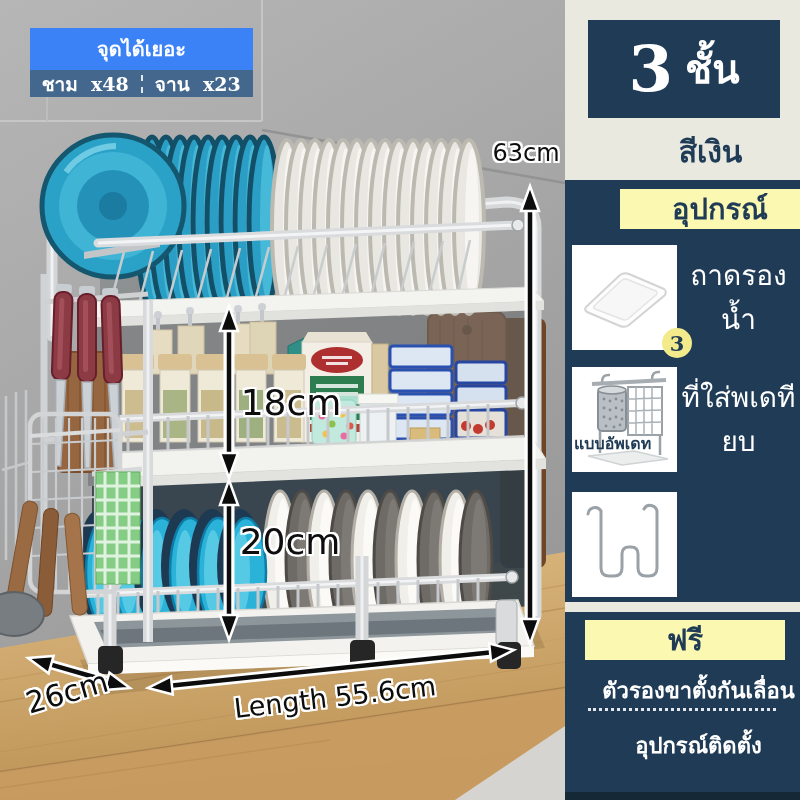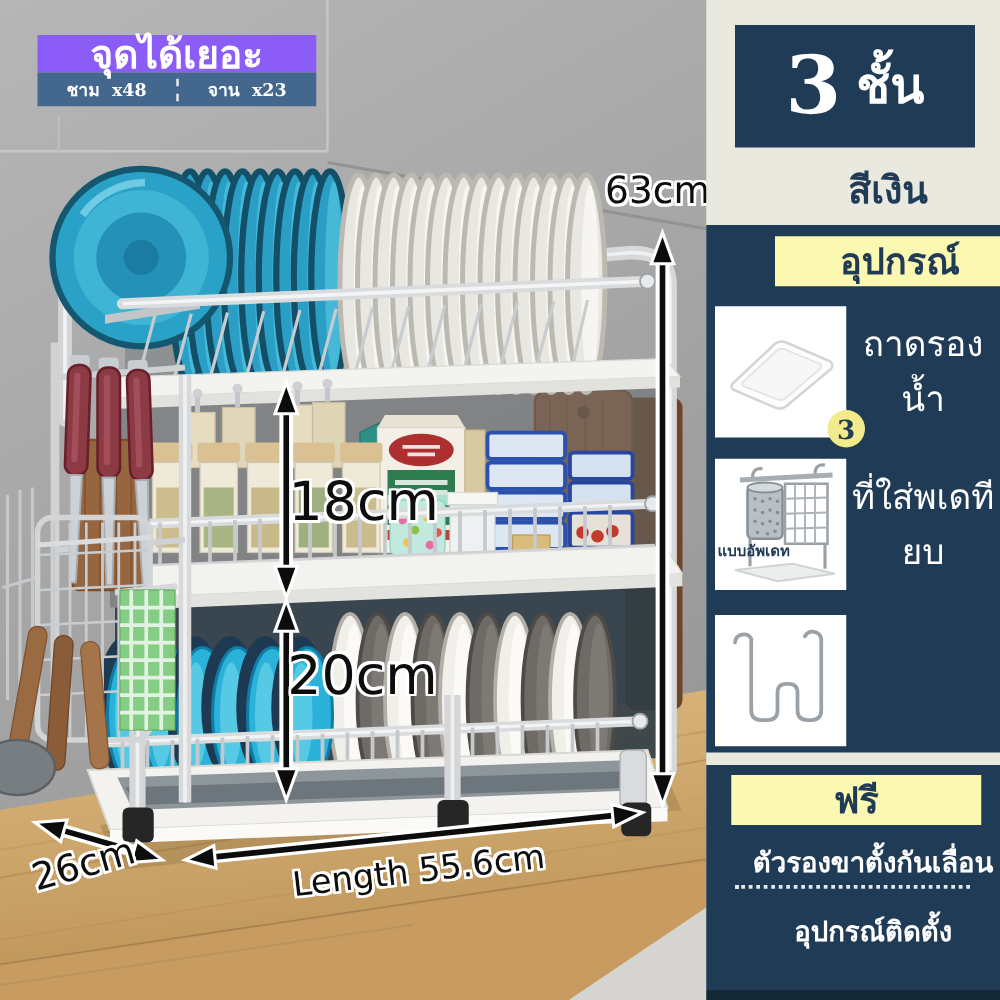--- a/index.html
+++ b/index.html
@@ -8,33 +8,33 @@
   .abs{position:absolute;}
 
   
   #photo{left:0;top:0;width:565px;height:800px;}
   #scene{position:absolute;left:0;top:0;}
 
   .dim-label{position:absolute;color:#0d0d0d;white-space:nowrap;
     text-shadow:-2px -2px 0 #fff,2px -2px 0 #fff,-2px 2px 0 #fff,2px 2px 0 #fff,
                  0 -2px 0 #fff,0 2px 0 #fff,-2px 0 0 #fff,2px 0 0 #fff;
     transform:translate(-50%,-50%);}
-  #dim-total{font-size:30px;}
-  #dim-mid,#dim-bottom{font-size:43px;padding-left:26px;}
+  #dim-total{font-size:24px;}
+  #dim-mid,#dim-bottom{font-size:36px;padding-left:26px;}
   #dim-depth{font-size:30px;transform:translate(-50%,-50%) rotate(-16deg);}
   #dim-length{font-size:27px;transform:translate(-50%,-50%) rotate(-6.5deg);}
 
   
   #capacity-badge{left:30px;top:28px;width:223px;}
-  #capacity-badge .title{height:30px;background:#8b5cf6;color:#fff;
-     font-family:"DejaVu Serif",serif;font-weight:bold;font-size:31px;
+  #capacity-badge .title{height:42px;background:#3b82f6;color:#fff;
+     font-family:"DejaVu Serif",serif;font-weight:bold;font-size:20px;
      display:flex;align-items:center;justify-content:center;}
   #capacity-badge .band{height:27px;background:#44688d;color:#fff;
      display:flex;align-items:center;justify-content:center;
-     font-family:"DejaVu Serif",serif;font-weight:bold;font-size:14px;}
+     font-family:"DejaVu Serif",serif;font-weight:bold;font-size:19px;}
   #capacity-badge .band .half{flex:1;text-align:center;white-space:nowrap;}
   #capacity-badge .band .sep{width:0;height:18px;border-left:2px dashed rgba(255,255,255,.85);}
 
   
   #panel{left:565px;top:0;width:235px;height:800px;background:#e9e9df;}
   #tier-box{left:23px;top:20px;width:192px;height:98px;background:#1f3b56;color:#fff;
      display:flex;align-items:center;justify-content:center;gap:12px;
      font-family:"DejaVu Serif",serif;font-weight:bold;}
   #tier-box .num{font-size:64px;line-height:1;}
   #tier-box .unit{font-size:40px;line-height:1;}
@@ -46,21 +46,21 @@
   .yellow-header{position:absolute;left:20px;width:200px;height:40px;background:#fbf8b2;
      color:#1f3b56;font-family:"DejaVu Serif",serif;font-weight:bold;font-size:29px;
      display:flex;align-items:center;justify-content:center;}
   .acc-box{position:absolute;left:7px;width:105px;height:105px;background:#fff;}
   .acc-box svg{display:block;}
   .acc-label{position:absolute;left:112px;width:123px;color:#fff;font-size:28px;
      text-align:center;transform:translateY(-50%);}
   #acc-badge{position:absolute;left:97px;top:148px;width:30px;height:30px;border-radius:50%;
      background:#f3eb8b;color:#1f3b56;font-family:"DejaVu Serif",serif;font-weight:bold;
      font-size:21px;display:flex;align-items:center;justify-content:center;}
-  #acc-note{position:absolute;left:9px;top:251px;color:#1f3b56;font-weight:bold;font-size:12px;}
+  #acc-note{position:absolute;left:9px;top:251px;color:#1f3b56;font-weight:bold;font-size:16px;}
   .free-line{position:absolute;left:0;width:235px;text-align:center;color:#fff;
      font-size:22px;font-weight:bold;transform:translateY(-50%);margin-left:16px;}
   #free-divider{position:absolute;left:23px;top:96px;width:188px;height:0;
      border-top:3px dotted #e6e9ec;}
   #panel-bottom-strip{left:0;top:792px;width:235px;height:8px;background:#142836;}
 </style>
 </head>
 <body>
 
 <div id="photo" class="abs">

